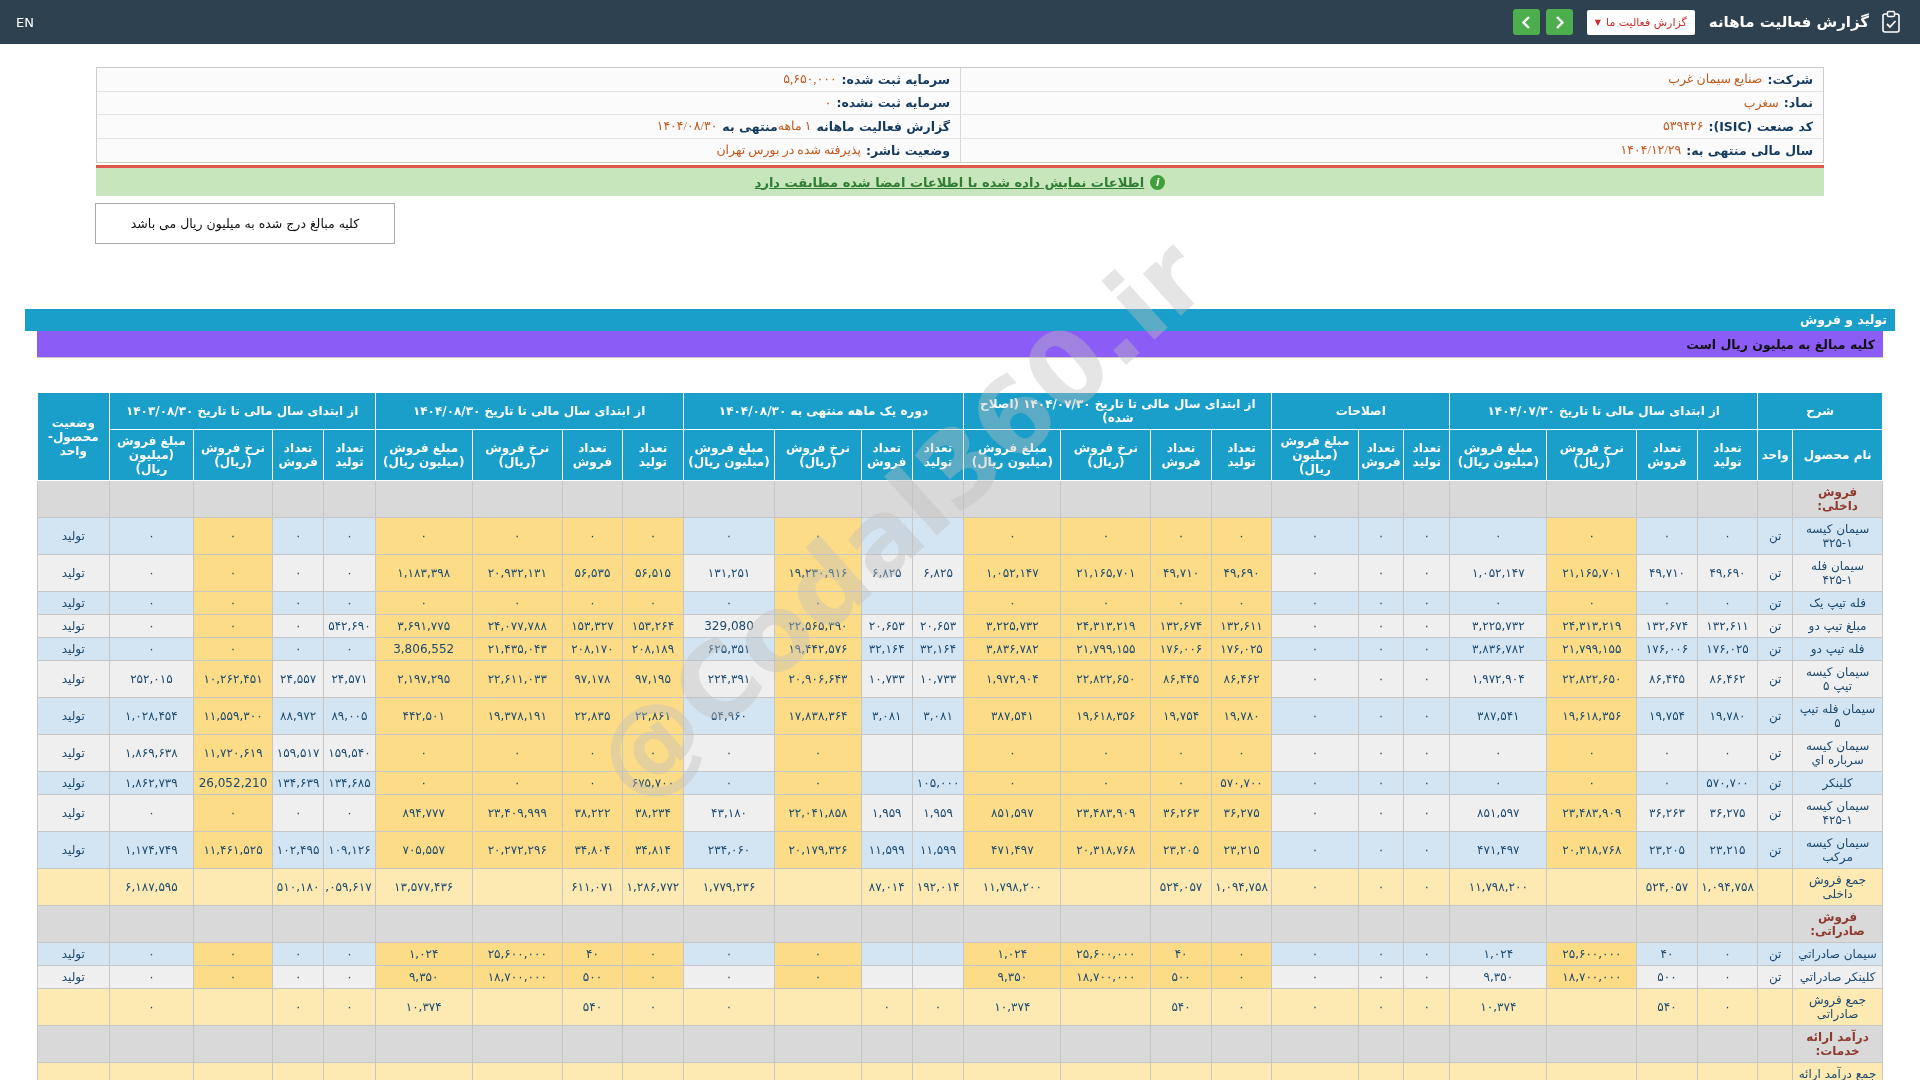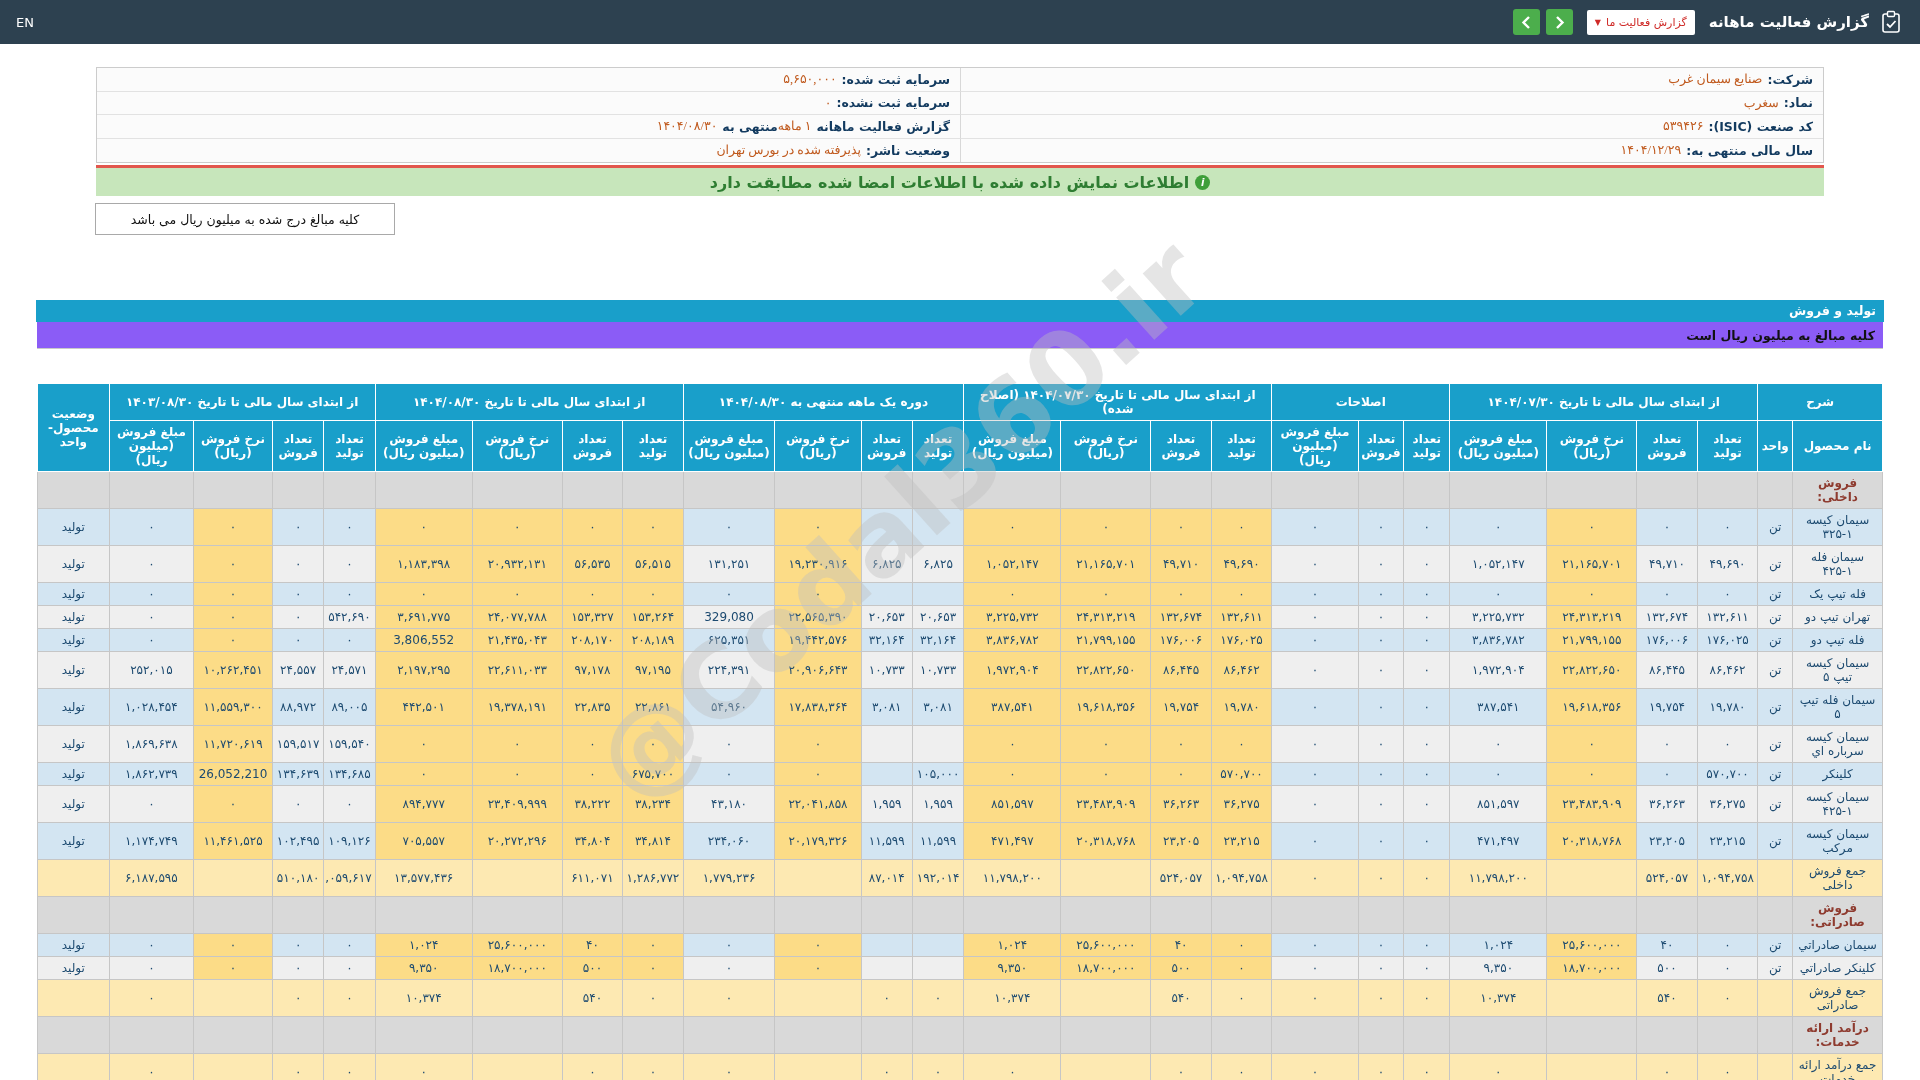--- a/index.html
+++ b/index.html
@@ -27,28 +27,28 @@
   .info-cell:nth-child(odd) { border-left:1px solid #d8d8d8; }
   .info-cell:nth-child(7), .info-cell:nth-child(8) { border-bottom:none; }
   .info-label { color:#123a5f; font-weight:700; margin-left:5px; }
   .info-value { color:#c05a1e;font-family:Liberation Serif, serif; }
 
   
   .signed-banner { margin:2px 96px 0; border-top:3px solid #e2574d; background:#c7e6bb; height:31px;
     display:flex; align-items:center; justify-content:center; }
   .info-icon { width:15px; height:15px; border-radius:50%; background:#3f9f3a; color:#fff; font-size:10px;
     font-weight:700; display:inline-flex; align-items:center; justify-content:center; margin-left:6px; font-style:italic; }
-  .signed-text { color:#2e7d32; font-size:16px; font-weight:700; }
+  .signed-text { color:#2e7d32; font-size:13px; font-weight:700;text-decoration:underline; }
 
   
   .unit-note { width:300px; margin:7px auto 0 95px; border:1px solid #a9a9a9; background:#fff;
-    height:32px; display:flex; align-items:center; justify-content:center; font-size:12.5px; color:#111; }
+    height:41px; display:flex; align-items:center; justify-content:center; font-size:12.5px; color:#111; }
 
   
-  .section-bar { margin:65px 36px 0; height:22px; background:#199fca; color:#fff; font-size:12.5px;
+  .section-bar { margin:65px 25px 0; height:22px; background:#199fca; color:#fff; font-size:12.5px;
     font-weight:700; line-height:22px; padding-right:8px; }
   .table-note { margin:0 37px; background:#8b5cf6; border-bottom:1px solid #c9c9c9; height:27px;
     line-height:27px; padding-right:8px; font-size:12.5px; font-weight:700; color:#111; }
 
   
   table.prod { margin:34px 37px 0; width:1846px; border-collapse:collapse; table-layout:fixed; }
   table.prod th { background:#199fca; color:#fff; border:1px solid #ffffff; font-size:12px; font-weight:700;
     padding:4px 2px; text-align:center; vertical-align:middle; }
   table.prod td { border:1px solid #c6c6c6; font-size:12px; color:#1c4a70; text-align:center;
     vertical-align:middle; padding:4px 3px; overflow:hidden; }
@@ -319,21 +319,21 @@
         <td class="y">۰</td>
         <td class="y">۰</td>
         <td class="y">۰</td>
         <td>۰</td>
         <td>۰</td>
         <td class="y">۰</td>
         <td>۰</td>
         <td>تولید</td>
       </tr>
       <tr class="r-gray">
-        <td class="name-cell">تهران تیپ دو</td>
+        <td class="name-cell">مبلغ تیپ دو</td>
         <td>تن</td>
         <td>۱۳۲,۶۱۱</td>
         <td>۱۳۲,۶۷۴</td>
         <td class="y">۲۴,۳۱۳,۲۱۹</td>
         <td>۳,۲۲۵,۷۳۲</td>
         <td>۰</td>
         <td>۰</td>
         <td>۰</td>
         <td class="y">۱۳۲,۶۱۱</td>
         <td class="y">۱۳۲,۶۷۴</td>

